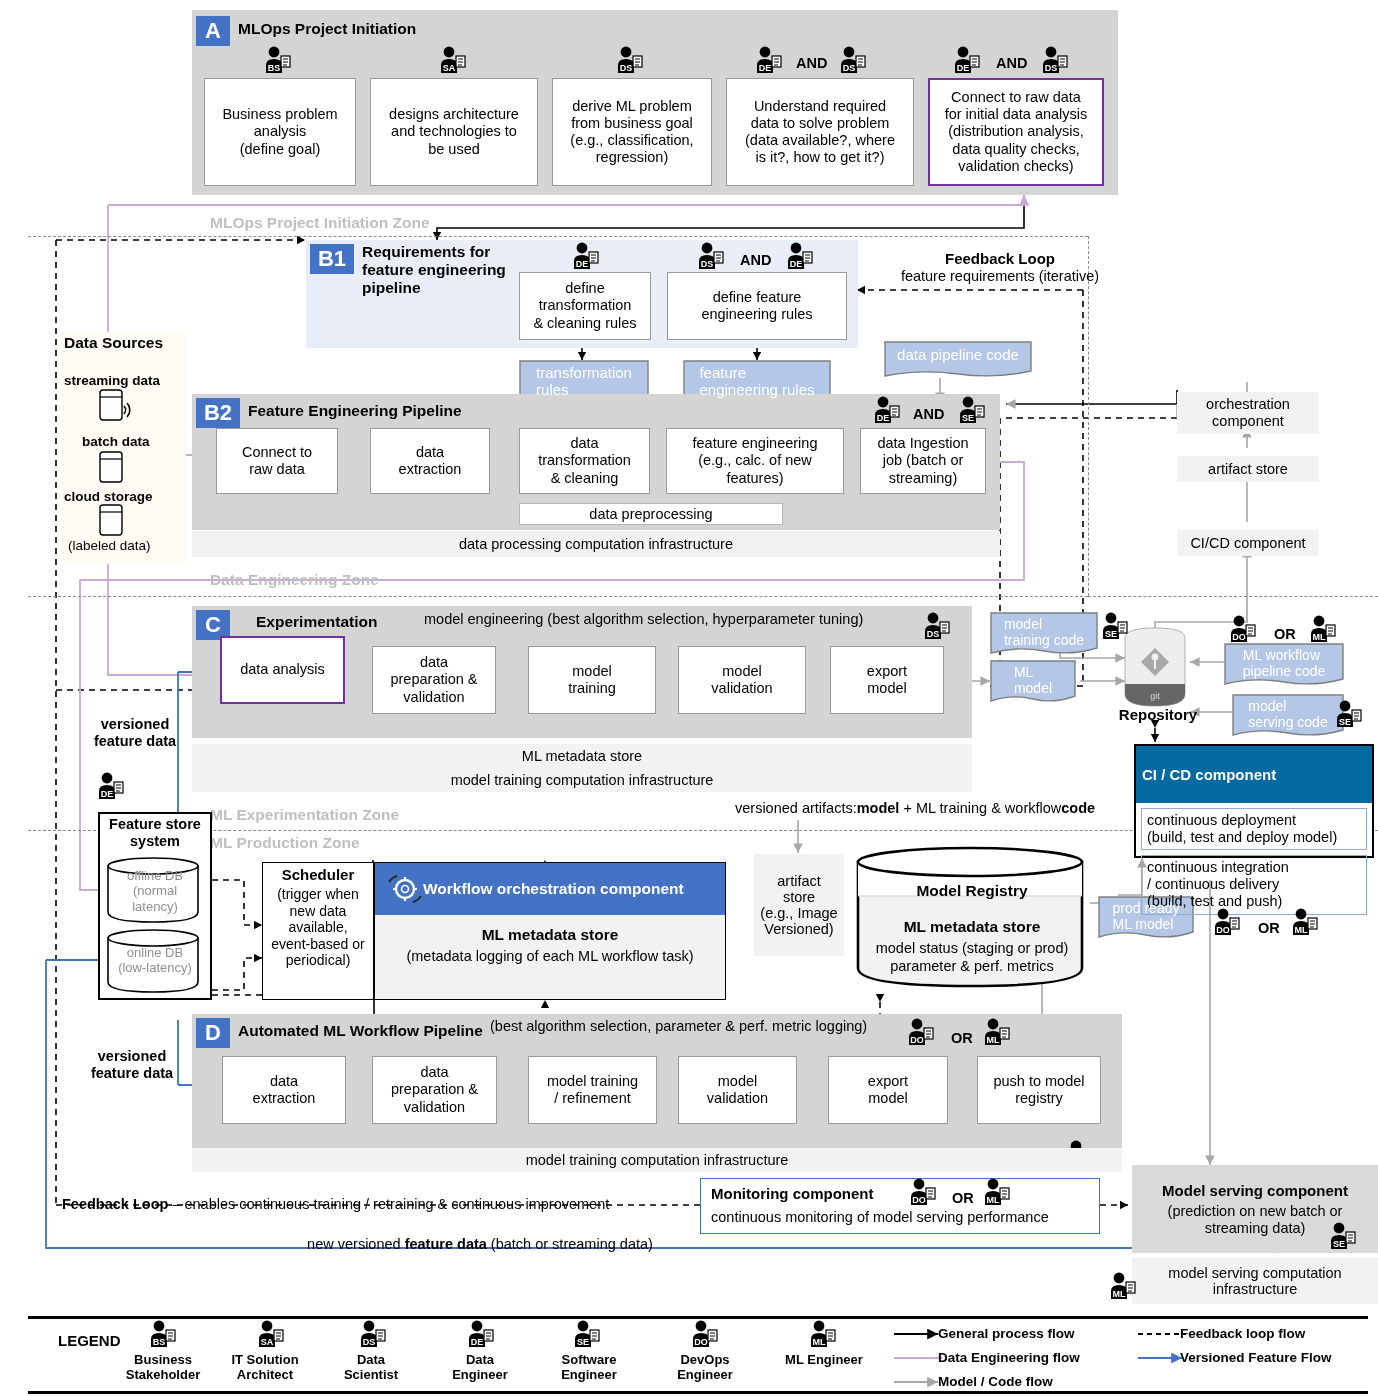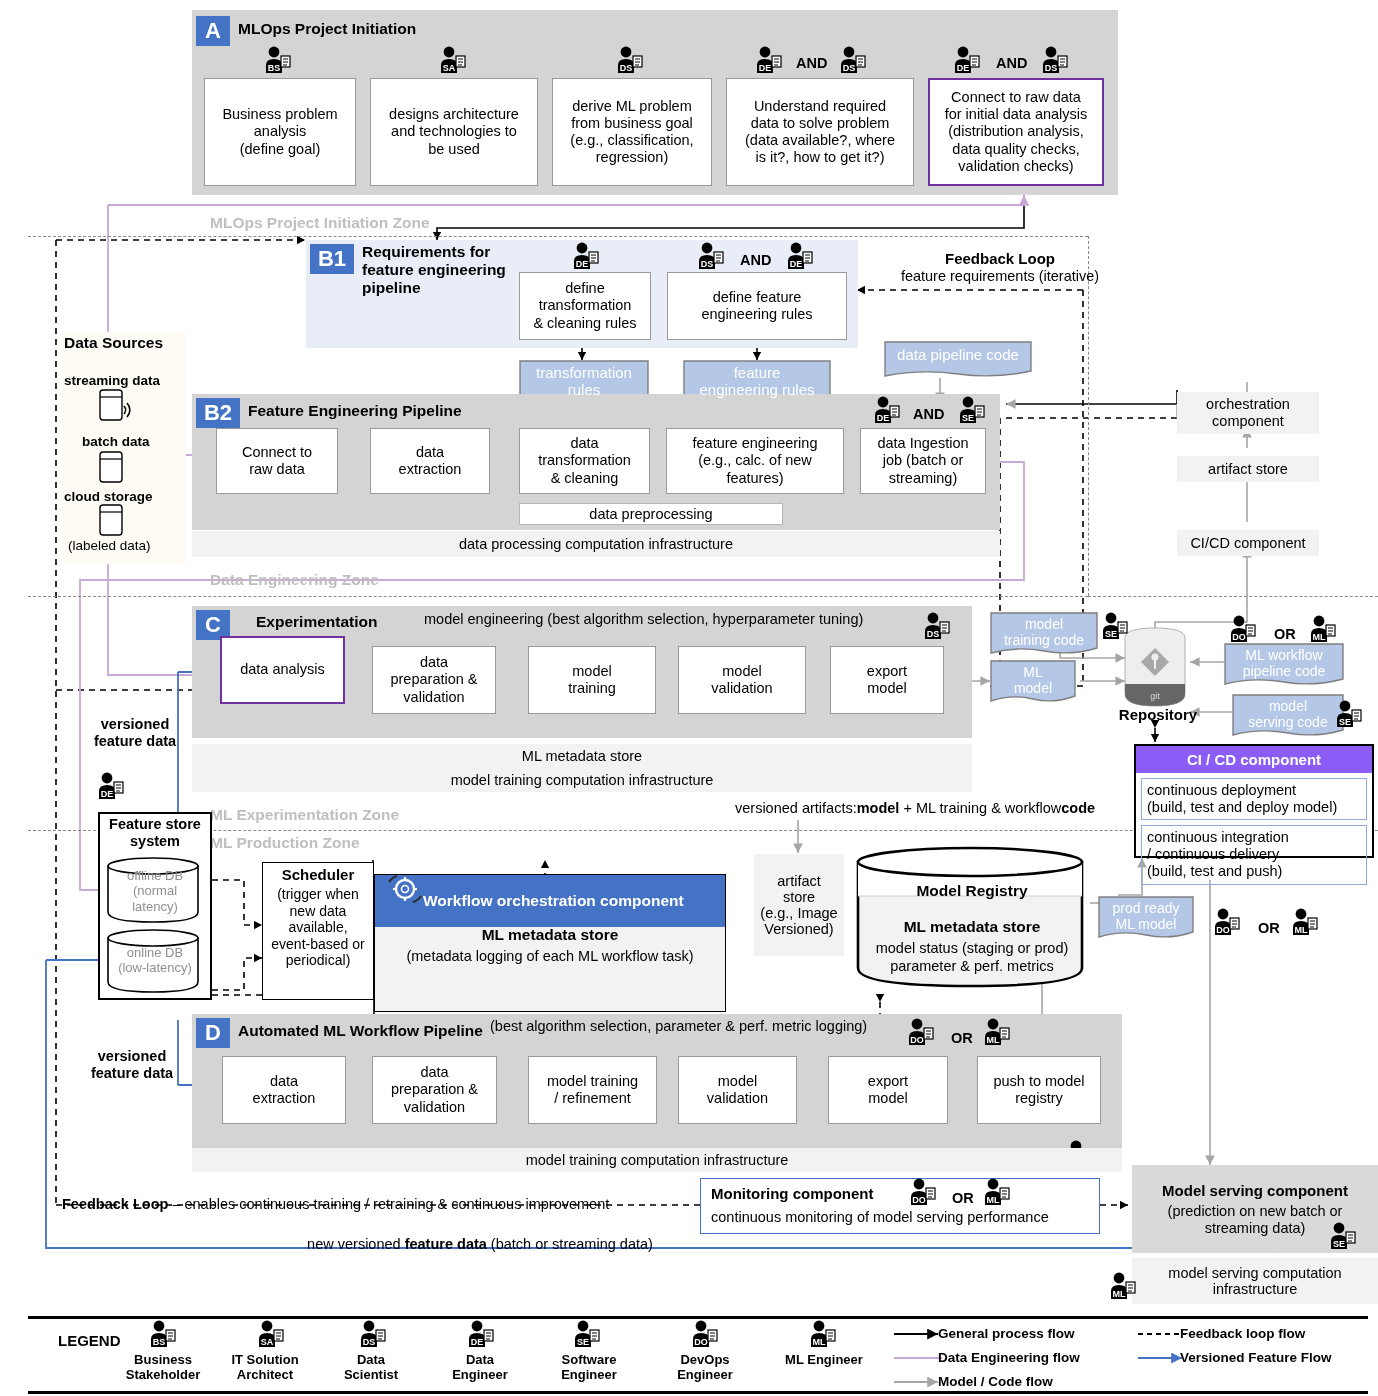--- a/index.html
+++ b/index.html
@@ -34,41 +34,41 @@
   .badge { position:absolute; background:#4472c4; color:#fff; font-size:22px;
            font-weight:bold; display:flex; align-items:center; justify-content:center;
            width:34px; height:30px; letter-spacing:0px; }
   .badge.wide { width:44px; }
   .sec-title { position:absolute; font-weight:bold; font-size:15.5px; color:#000; line-height:1.16; }
 
   
   .zonelabel { position:absolute; color:#bfbfbf; font-weight:bold; font-size:15.5px; }
 
   
-  .doc { position:absolute; color:#fff; font-size:15px; text-align:center;
+  .doc { position:absolute; color:#fff; font-size:15px; 
          line-height:1.15; display:flex; align-items:flex-start; justify-content:center;
          padding-top:4px; }
   .doc .docbg { position:absolute; left:0; top:0; width:100%; height:100%; z-index:0; }
   .doc .doctext { position:relative; z-index:1; }
 
   
   .lbl { position:absolute; font-size:14.5px; color:#000; line-height:1.18; }
   .lbl.b { font-weight:bold; }
   .lbl.c { text-align:center; }
 
   
   .fs-outer { position:absolute; border:2.5px solid #000; background:#fff; }
 
   
   .role { position:absolute; width:30px; height:28px; }
 
   
   .cicd { position:absolute; border:2px solid #000; background:#fff; }
-  .cicd-hd { background:#8b5cf6; color:#fff; font-weight:bold; font-size:15px;
-             padding:5px 6px;text-align:center; }
+  .cicd-hd { background:#0369a1; color:#fff; font-weight:bold; font-size:15px;
+             padding:20px 6px; }
   .cicd-row { border:1px solid #8faadc; margin:5px 5px 0 5px; padding:3px 5px;
               font-size:14.5px; line-height:1.18; }
 
   
   .wfo { position:absolute; border:1.5px solid #000; background:#f2f2f2; }
   .wfo-hd { background:#4472c4; color:#fff; font-weight:bold; font-size:15.5px;
             display:flex; align-items:center; padding-left:48px; height:52px; }
 
   
   .monitor { position:absolute; border:1.5px solid #4472c4; background:#fff; }
@@ -674,21 +674,21 @@
 
   <div class="abs" style="left:262px; top:862px; width:112px; height:138px; background:#fff;
        border:1.5px solid #000;"></div>
   <div class="lbl b c" style="left:262px; top:866px; width:112px; font-size:15px;">Scheduler</div>
   <div class="lbl c" style="left:262px; top:886px; width:112px; white-space:pre-line; font-size:14px;">(trigger when
 new data
 available,
 event-based or
 periodical)</div>
 
-  <div class="wfo" style="left:374px; top:862px; width:352px; height:138px;margin-top:12px;">
+  <div class="wfo" style="left:374px; top:862px; width:352px; height:138px;">
     <div class="wfo-hd">
       <span>Workflow orchestration component</span>
     </div>
   </div>
   <svg class="abs" style="left:385px; top:872px; width:40px; height:34px;">
     <circle cx="20" cy="17" r="9" fill="none" stroke="#fff" stroke-width="2.4"></circle>
     <circle cx="20" cy="17" r="3.5" fill="#4472c4" stroke="#fff" stroke-width="1.6"></circle>
     <g stroke="#fff" stroke-width="2.2">
       <line x1="20" y1="5" x2="20" y2="9"></line>
         <line x1="20" y1="25" x2="20" y2="29"></line>

